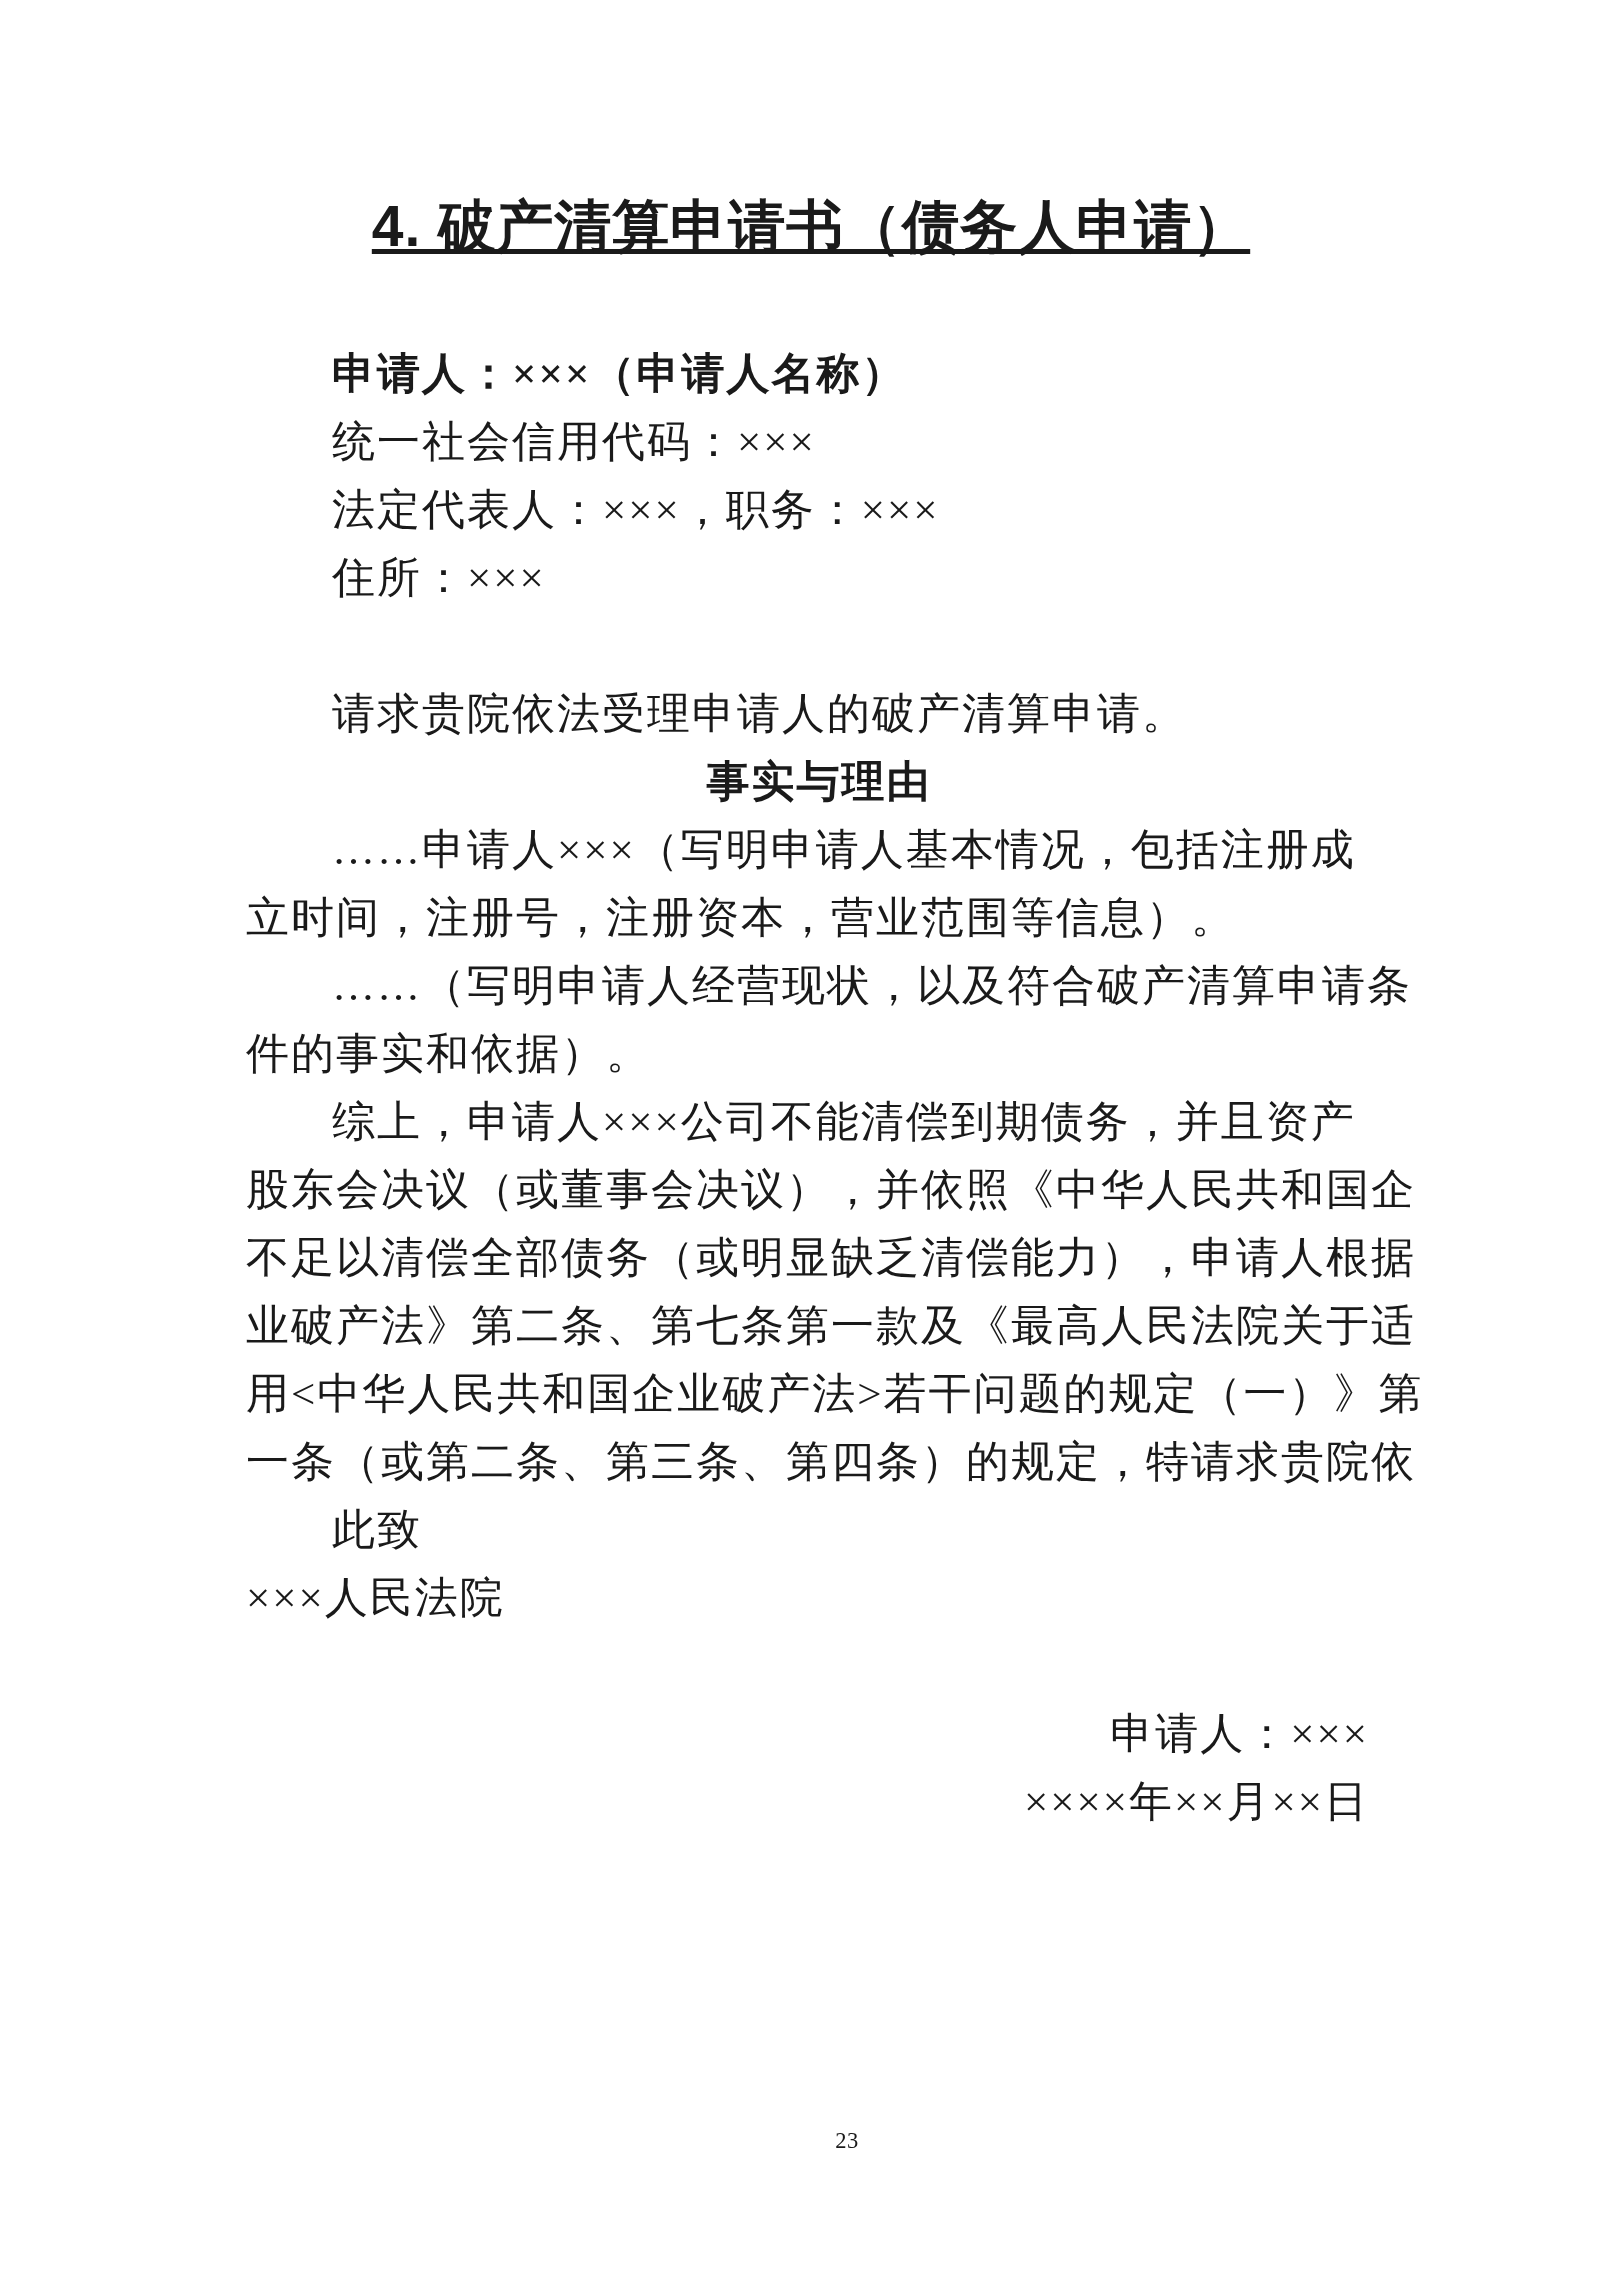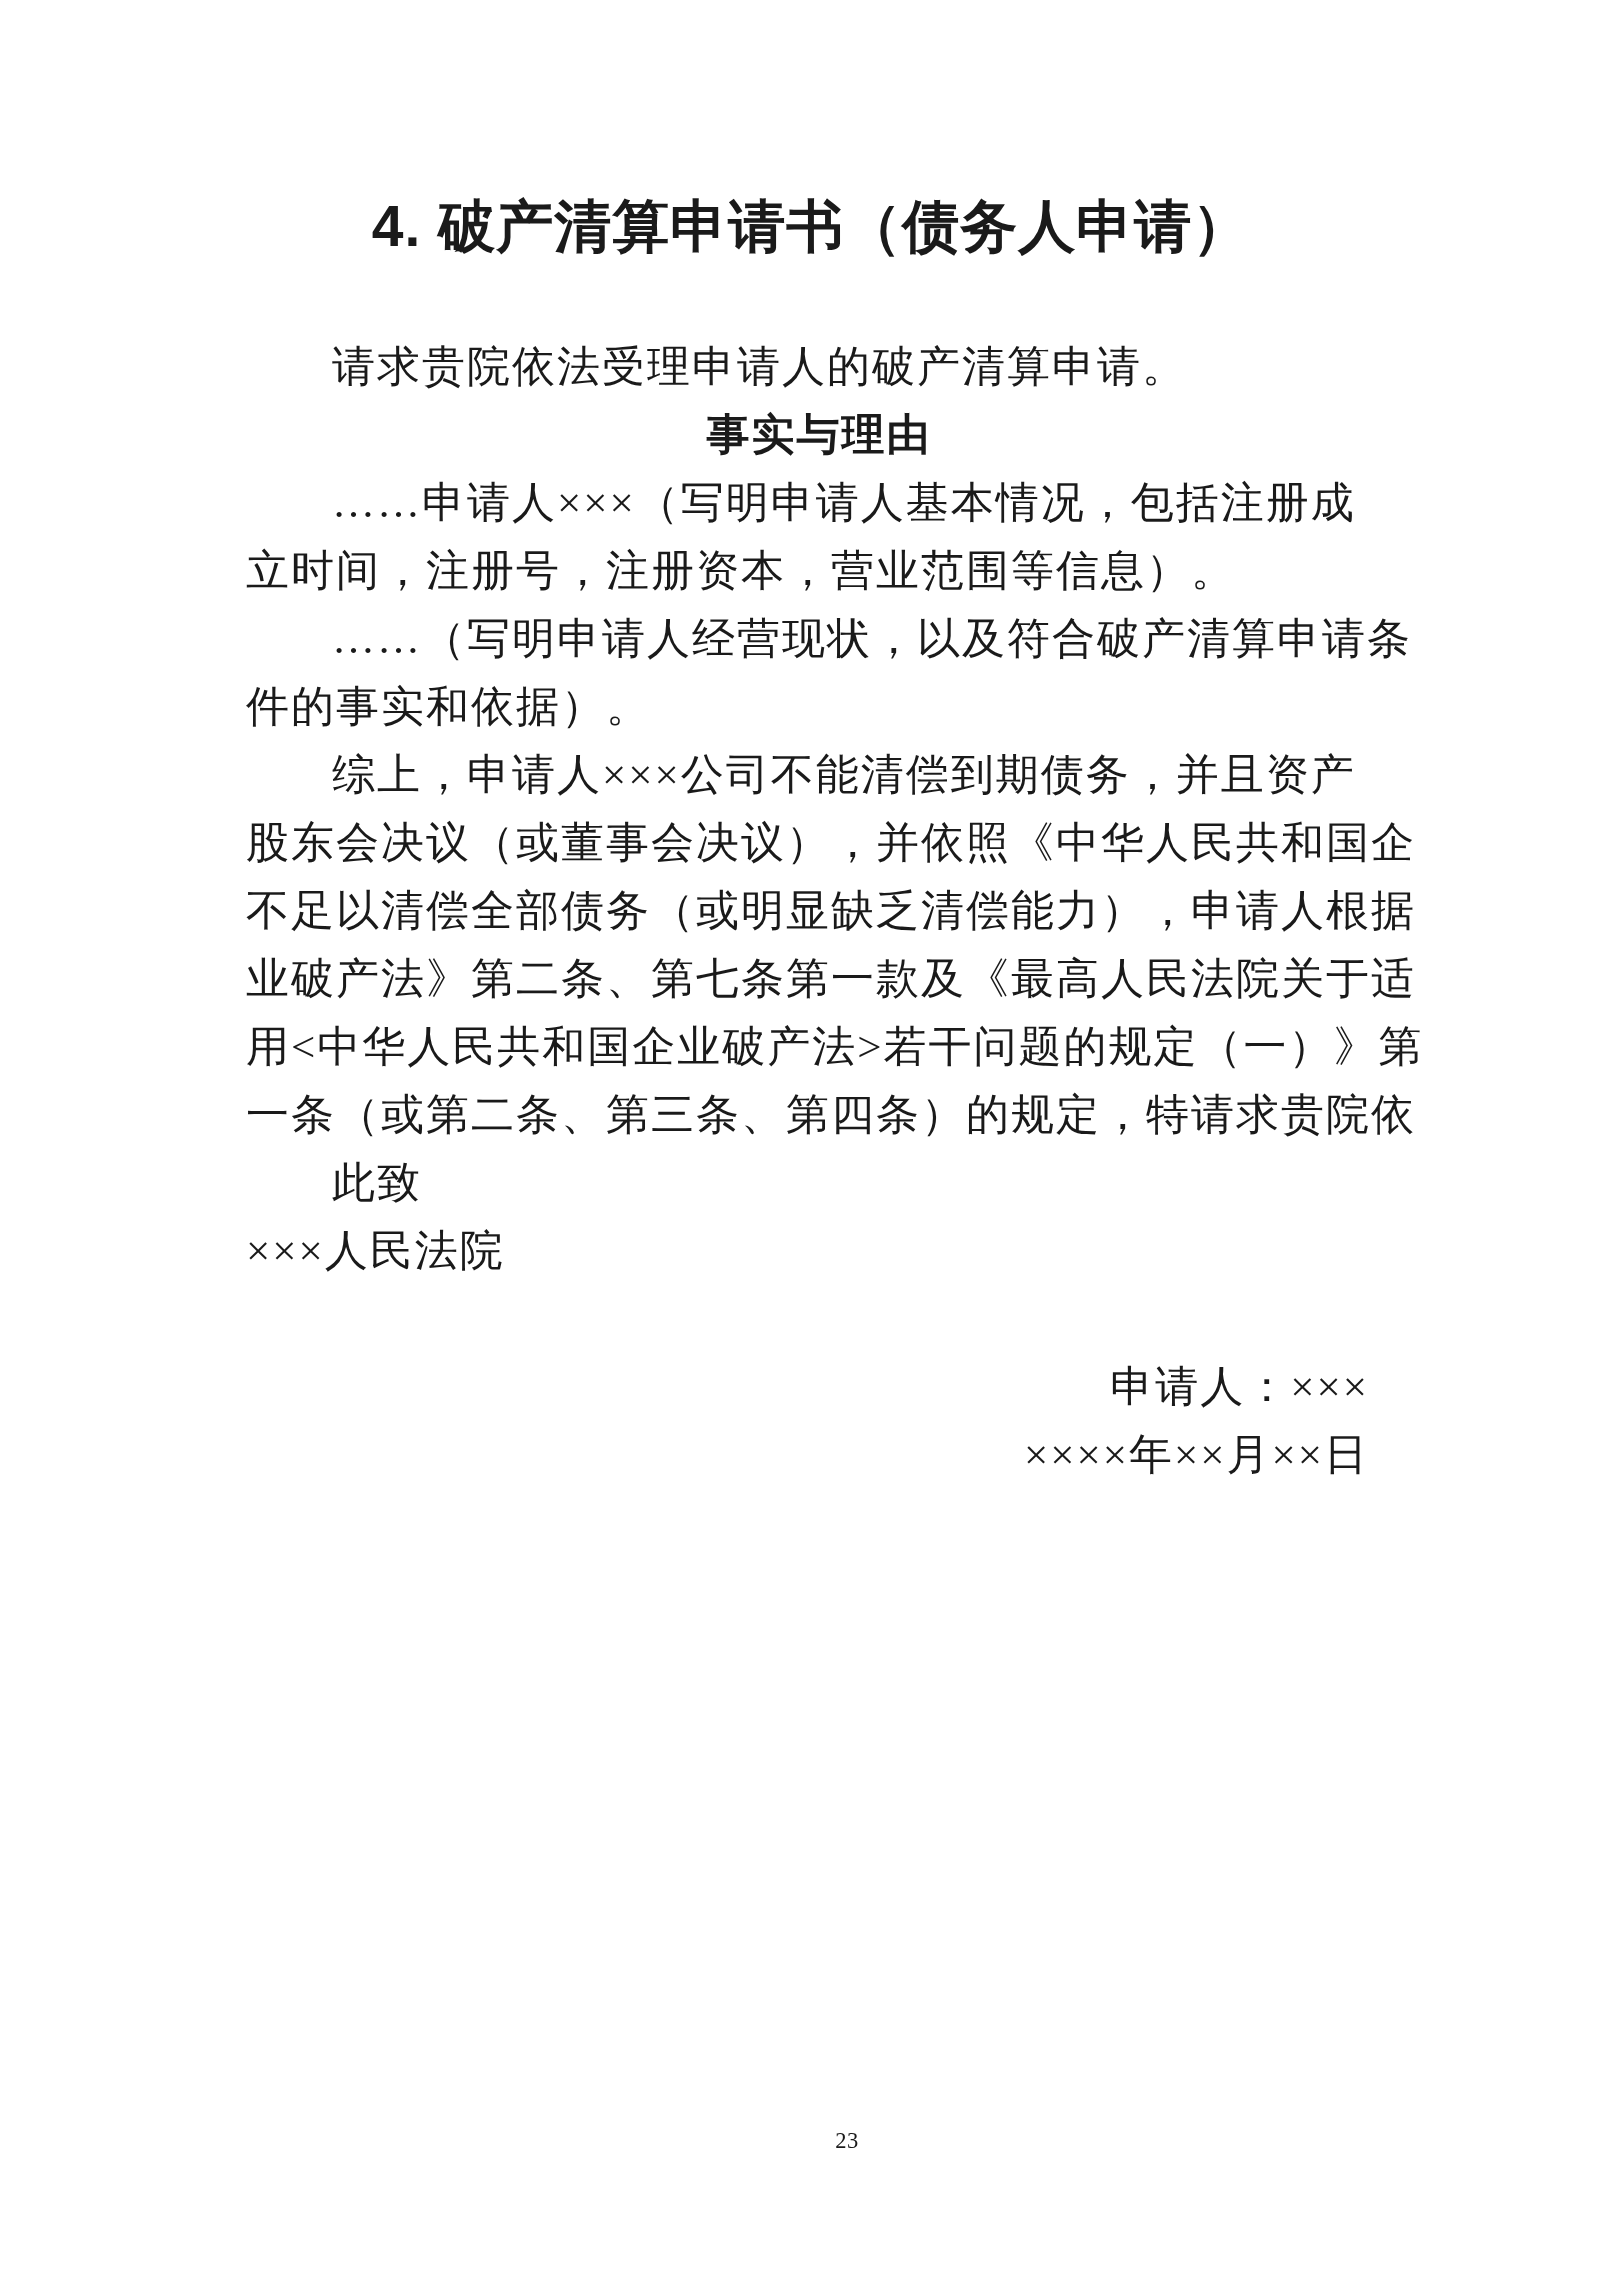--- a/index.html
+++ b/index.html
@@ -4,21 +4,21 @@
 <style>
   html,body{margin:0;padding:0;background:#e8e8e8;}
   .page{
     width:1622px;height:2295px;background:#ffffff;position:relative;
     font-family:"Liberation Serif","DejaVu Serif",serif;color:#1a1a1a;
     overflow:hidden;margin:0 auto;
   }
   .doc-title{
     margin:0;padding-top:188px;text-align:center;
     font-family:"Liberation Sans","DejaVu Sans",sans-serif;
-    font-weight:bold;font-size:57px;line-height:77px;letter-spacing:1px;
+    font-weight:bold;font-size:57px;line-height:77px;letter-spacing:1px;text-decoration:underline;
   }
   .content{margin-left:246px;margin-right:230px;}
   .info-block{margin-top:75px;}
   .body-block{margin-top:68px;}
   .signature-block{margin-top:68px;}
   .line{
     margin:0;font-size:43px;line-height:68px;letter-spacing:2px;
     white-space:nowrap;
   }
   .indent{text-indent:86px;}
@@ -34,20 +34,26 @@
 </style>
 </head>
 <body>
 
 <div class="page">
 
   <h1 class="doc-title">4. 破产清算申请书（债务人申请）</h1>
 
   <div class="content">
 
+    <div class="info-block">
+      <p class="line bold indent">申请人：×××（申请人名称）</p>
+      <p class="line indent">统一社会信用代码：×××</p>
+      <p class="line indent">法定代表人：×××，职务：×××</p>
+      <p class="line indent">住所：×××</p>
+    </div>
 
     <div class="body-block">
       <p class="line indent">请求贵院依法受理申请人的破产清算申请。</p>
       <p class="line heading">事实与理由</p>
 
       <p class="line indent">……申请人×××（写明申请人基本情况，包括注册成</p>
       <p class="line">立时间，注册号，注册资本，营业范围等信息）。</p>
       <p class="line indent">……（写明申请人经营现状，以及符合破产清算申请条</p>
       <p class="line">件的事实和依据）。</p>
       <p class="line indent">综上，申请人×××公司不能清偿到期债务，并且资产</p>

